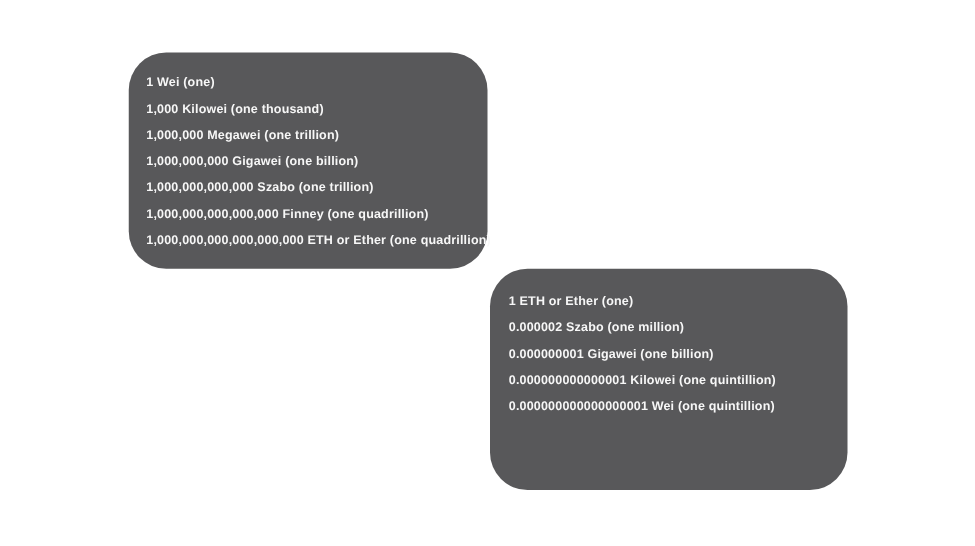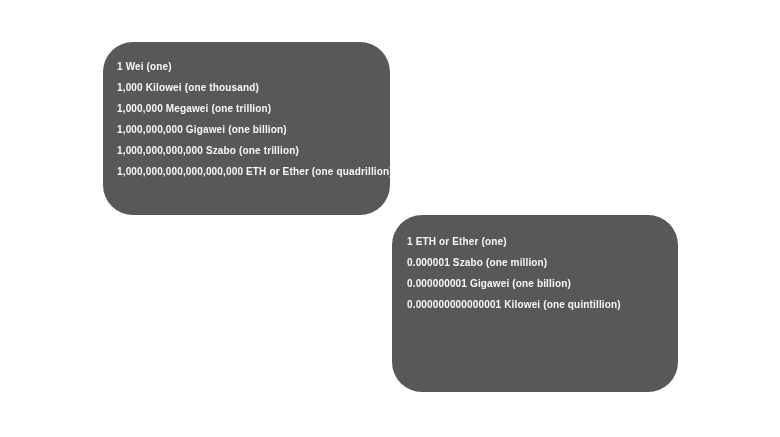--- a/index.html
+++ b/index.html
@@ -57,23 +57,25 @@
 <body>
 
 <div class="canvas">
 
   <div class="card wei-card">
     <div class="unit-row">1 Wei (one)</div>
     <div class="unit-row">1,000 Kilowei (one thousand)</div>
     <div class="unit-row">1,000,000 Megawei (one trillion)</div>
     <div class="unit-row">1,000,000,000 Gigawei (one billion)</div>
     <div class="unit-row">1,000,000,000,000 Szabo (one trillion)</div>
+    <div class="unit-row">1,000,000,000,000,000 Finney (one quadrillion)</div>
     <div class="unit-row">1,000,000,000,000,000,000 ETH or Ether (one quadrillion)</div>
   </div>
 
   <div class="card eth-card">
     <div class="unit-row">1 ETH or Ether (one)</div>
-    <div class="unit-row">0.000001 Szabo (one million)</div>
+    <div class="unit-row">0.000002 Szabo (one million)</div>
     <div class="unit-row">0.000000001 Gigawei (one billion)</div>
     <div class="unit-row">0.000000000000001 Kilowei (one quintillion)</div>
+    <div class="unit-row">0.000000000000000001 Wei (one quintillion)</div>
   </div>
 
 </div>
 
 </body></html>

